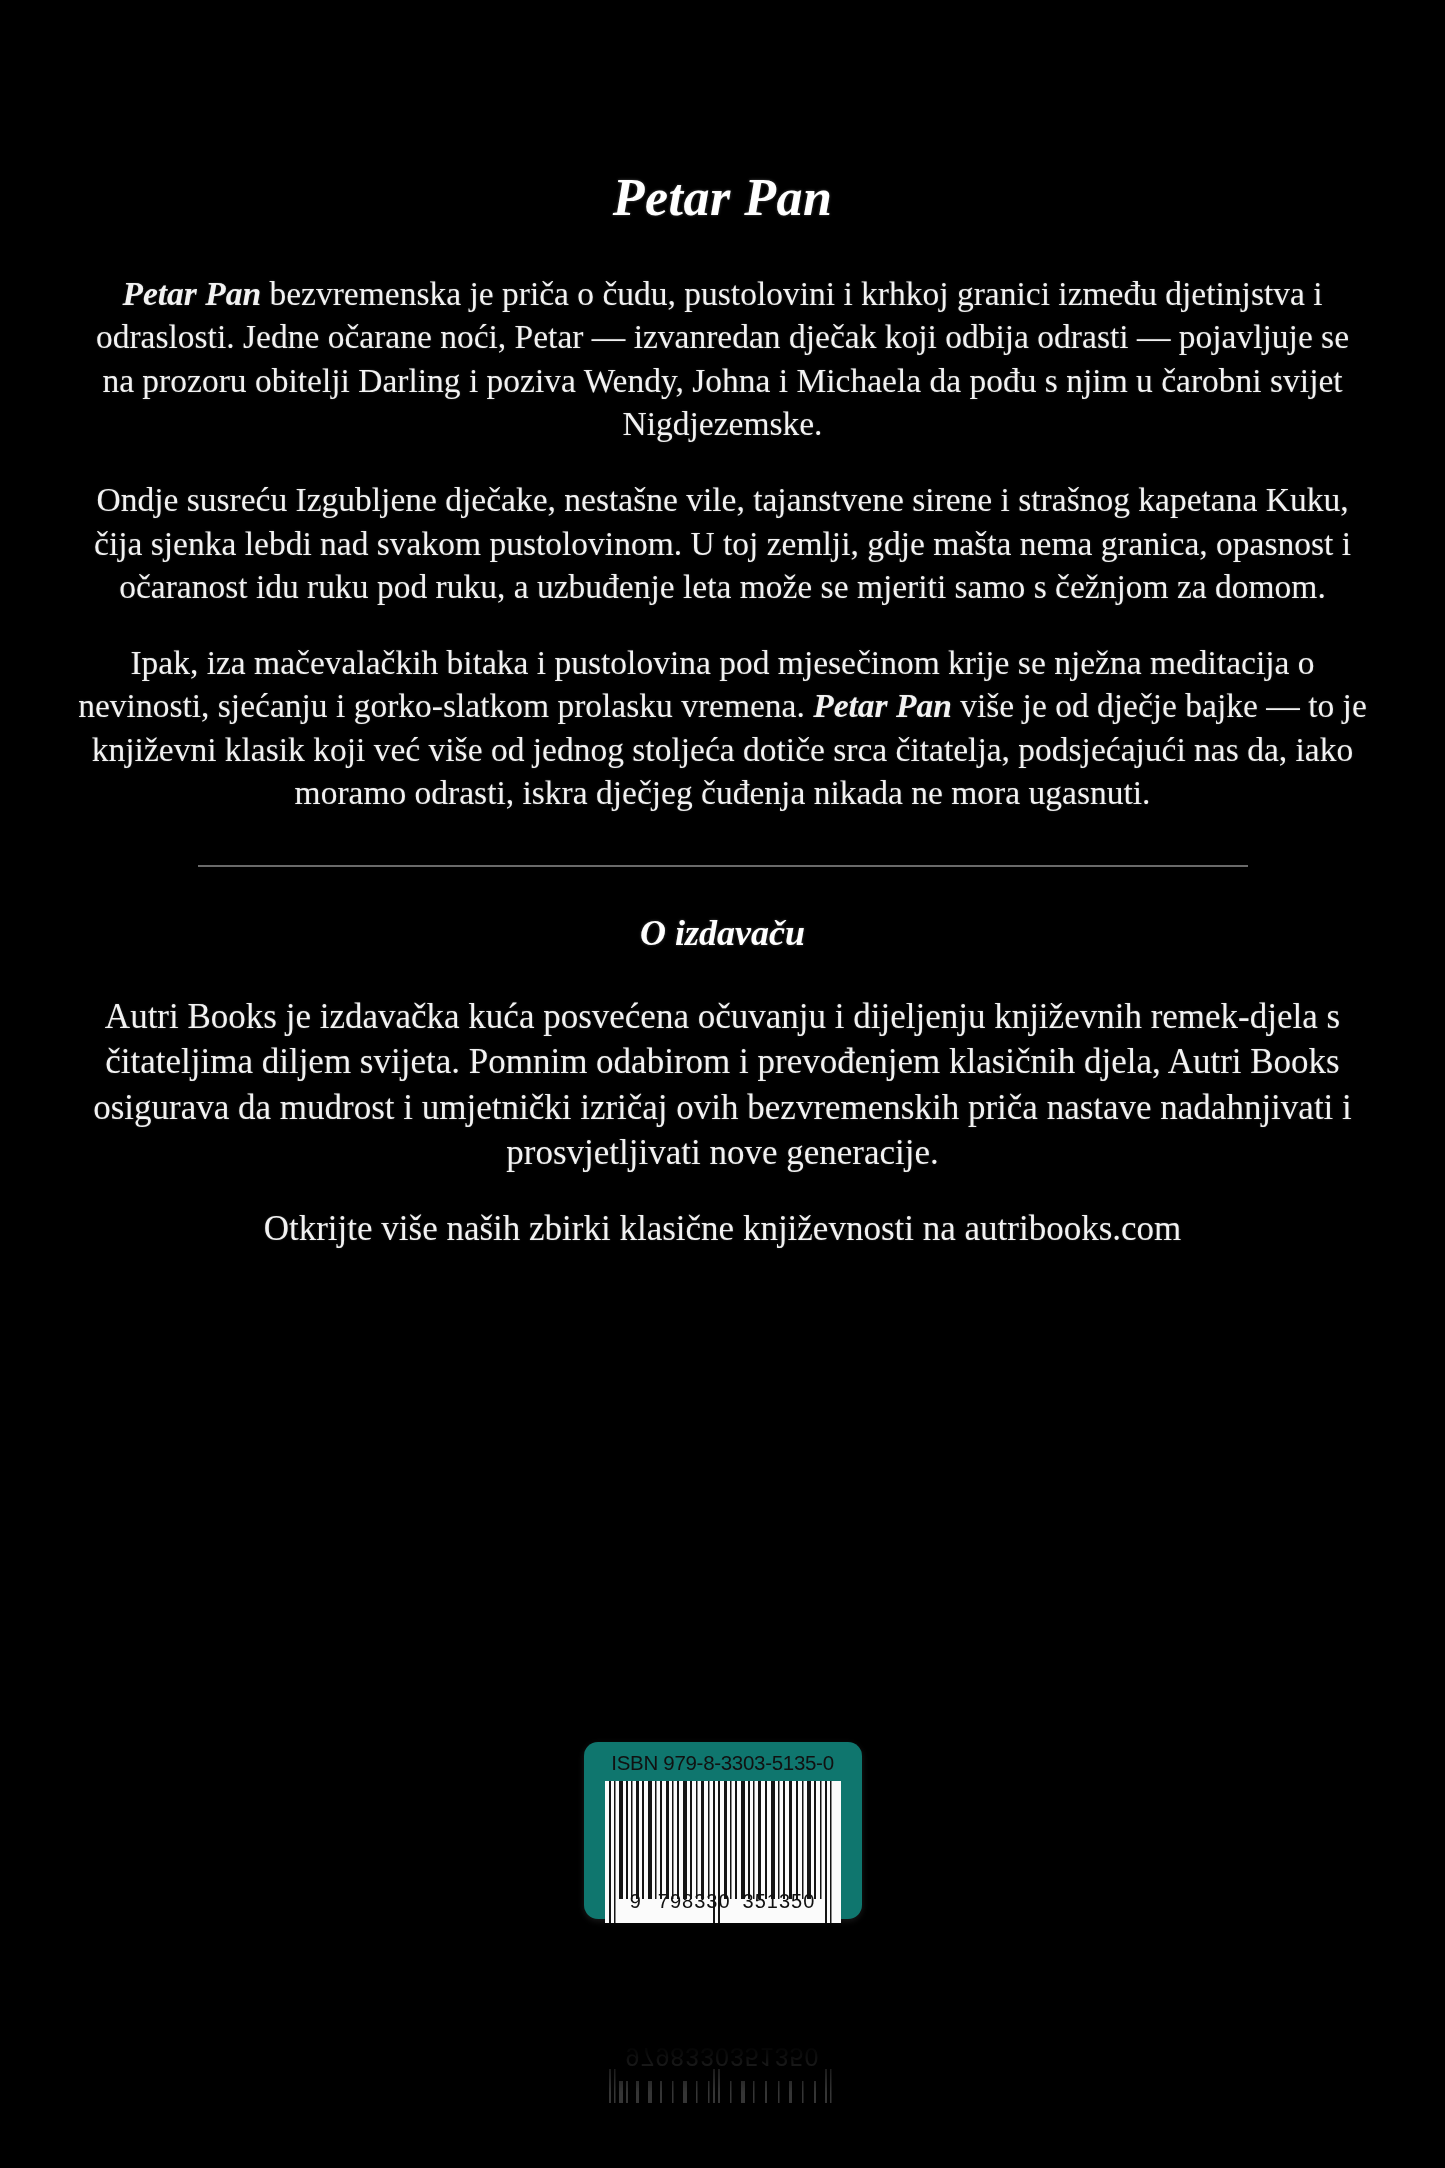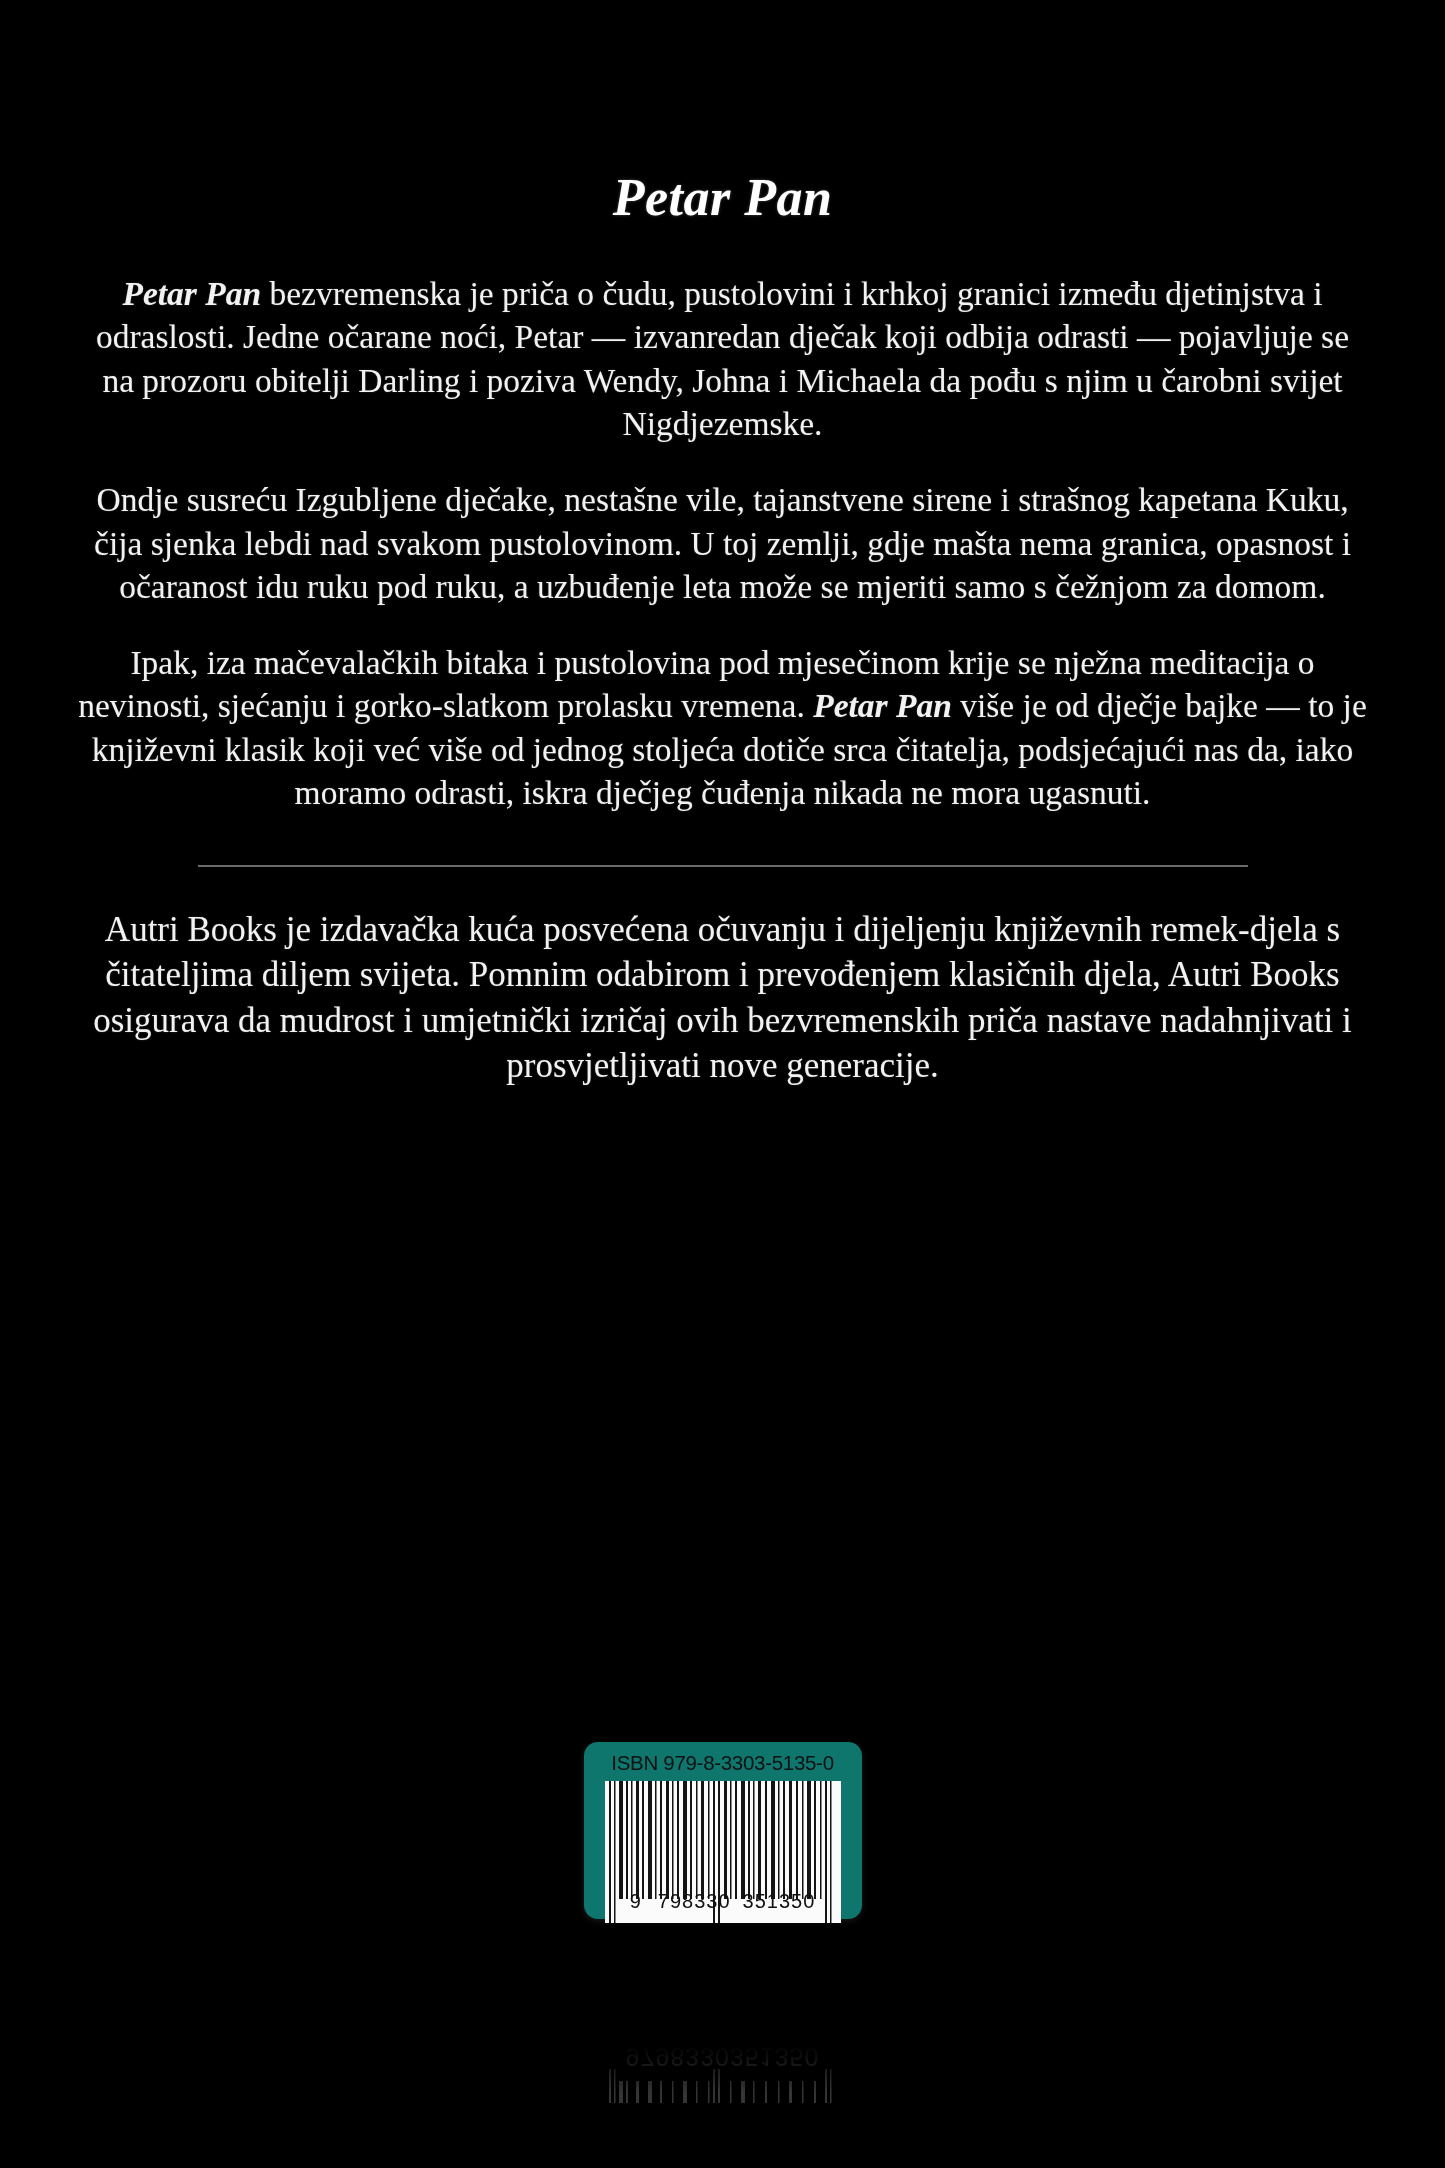--- a/index.html
+++ b/index.html
@@ -172,23 +172,25 @@
     <h1 class="book-title">Petar Pan</h1>
 
     <p class="blurb p1"><em>Petar Pan</em><span> bezvremenska je priča o čudu, pustolovini i krhkoj granici između djetinjstva i odraslosti. Jedne očarane noći, Petar — izvanredan dječak koji odbija odrasti — pojavljuje se na prozoru obitelji Darling i poziva Wendy, Johna i Michaela da pođu s njim u čarobni svijet Nigdjezemske.</span></p>
 
     <p class="blurb p2">Ondje susreću Izgubljene dječake, nestašne vile, tajanstvene sirene i strašnog kapetana Kuku, čija sjenka lebdi nad svakom pustolovinom. U toj zemlji, gdje mašta nema granica, opasnost i očaranost idu ruku pod ruku, a uzbuđenje leta može se mjeriti samo s čežnjom za domom.</p>
 
     <p class="blurb p3"><span>Ipak, iza mačevalačkih bitaka i pustolovina pod mjesečinom krije se nježna meditacija o nevinosti, sjećanju i gorko-slatkom prolasku vremena. </span><em>Petar Pan</em><span> više je od dječje bajke — to je književni klasik koji već više od jednog stoljeća dotiče srca čitatelja, podsjećajući nas da, iako moramo odrasti, iskra dječjeg čuđenja nikada ne mora ugasnuti.</span></p>
 
     <hr class="divider">
 
+    <h2 class="section-title">O izdavaču</h2>
 
     <p class="pub-body b1">Autri Books je izdavačka kuća posvećena očuvanju i dijeljenju književnih remek-djela s čitateljima diljem svijeta. Pomnim odabirom i prevođenjem klasičnih djela, Autri Books osigurava da mudrost i umjetnički izričaj ovih bezvremenskih priča nastave nadahnjivati i prosvjetljivati nove generacije.</p>
 
+    <p class="pub-body b2">Otkrijte više naših zbirki klasične književnosti na autribooks.com</p>
 
   </div>
 
   <div class="barcode-area">
 
     <div class="barcode-card">
 
       <div class="isbn-text">ISBN 979-8-3303-5135-0</div>
 
       <svg class="bars" viewBox="0 0 236 142" preserveAspectRatio="none">

